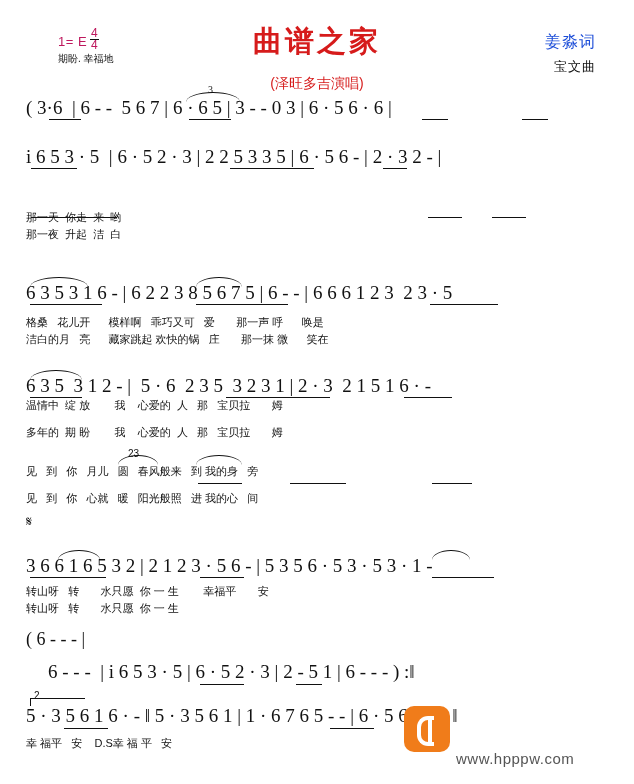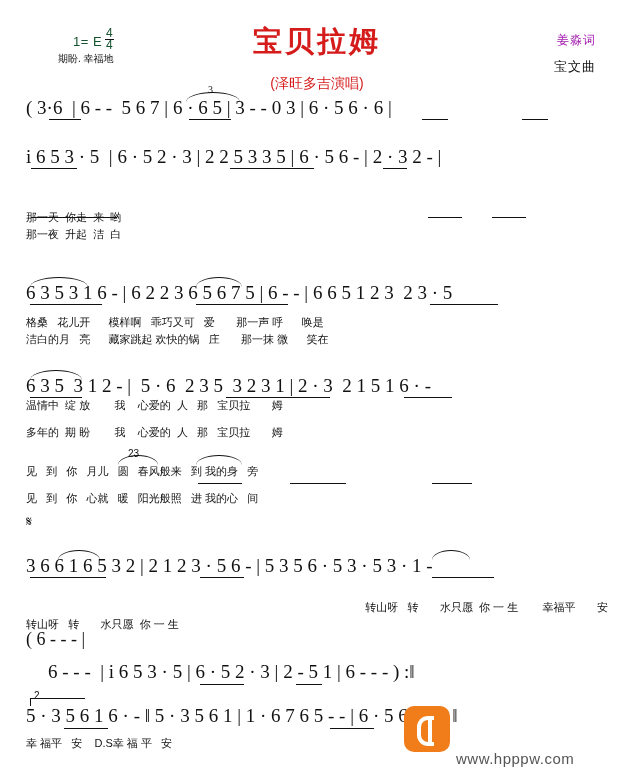--- a/index.html
+++ b/index.html
@@ -17,23 +17,23 @@
   #sheet {
     position: absolute;
     left: 0; top: 0;
     width: 634px;
     height: 784px;
   }
 
   
   .hdr-key {
     position: absolute;
-    left: 73px; top: 28px;
+    left: 58px; top: 28px;
     font-size: 13px;
-    color: #14532d;
+    color: #be185d;
     letter-spacing: 0.5px;
   }
   .hdr-key .frac {
     display: inline-block;
     vertical-align: -3px;
     text-align: center;
     line-height: 0.95;
     font-size: 12px;
     margin-left: 3px;
   }
@@ -58,22 +58,22 @@
   .subtitle {
     position: absolute;
     left: 0; right: 0; top: 75px;
     text-align: center;
     font-size: 14px;
     color: #d61b1b;
   }
   .hdr-credit1 {
     position: absolute;
     right: 38px; top: 32px;
-    font-size: 12px;
-    color: #a21caf;
+    font-size: 16px;
+    color: #1d4ed8;
     letter-spacing: 1px;
   }
   .hdr-credit2 {
     position: absolute;
     right: 38px; top: 58px;
     font-size: 13px;
     color: #111;
     letter-spacing: 1px;
   }
 
@@ -187,21 +187,21 @@
 </style>
 </head>
 <body>
 
 <div id="sheet">
 
   <div class="hdr-key">
     <span>1= E</span><span class="frac"><span class="num">4</span><span class="den">4</span></span>
   </div>
   <div class="hdr-tempo">期盼. 幸福地</div>
-  <div class="title">宝贝拉姆</div>
+  <div class="title">曲谱之家</div>
   <div class="subtitle">(泽旺多吉演唱)</div>
   <div class="hdr-credit1">姜淼词</div>
   <div class="hdr-credit2">宝文曲</div>
 
   <div class="sys" style="top:98px;">
     <div class="notes">( 3·6  | 6 - -  5 6 7 | 6 · 6 5 | 3 - - 0 3 | 6 · 5 6 · 6 |</div>
   </div>
   <div class="slur" style="left:186px; top:92px; width:54px;"></div>
   <div class="triplet" style="left:208px; top:84px;">3</div>
   <div class="beam" style="left:189px; top:119px; width:42px;"></div>
@@ -218,21 +218,21 @@
 
   <div class="sys" style="top:196px;">
     <div class="lyric" style="margin-top:14px;">那一天  你走  来  哟</div>
     <div class="lyric">那一夜  升起  洁  白</div>
   </div>
   <div class="beam" style="left:31px; top:217px; width:86px;"></div>
   <div class="beam" style="left:428px; top:217px; width:34px;"></div>
   <div class="beam" style="left:492px; top:217px; width:34px;"></div>
 
   <div class="sys" style="top:283px;">
-    <div class="notes">6 3 5 3 1 6 - | 6 2 2 3 6 5 6 7 5 | 6 - - | 6 6 5 1 2 3  2 3 · 5</div>
+    <div class="notes">6 3 5 3 1 6 - | 6 2 2 3 8 5 6 7 5 | 6 - - | 6 6 6 1 2 3  2 3 · 5</div>
     <div class="lyric" style="margin-top:12px;">格桑   花儿开      模样啊   乖巧又可   爱       那一声 呼      唤是</div>
     <div class="lyric">洁白的月   亮      藏家跳起 欢快的锅   庄       那一抹 微      笑在</div>
   </div>
   <div class="slur" style="left:30px; top:277px; width:58px;"></div>
   <div class="slur" style="left:196px; top:277px; width:46px;"></div>
   <div class="beam" style="left:30px; top:304px; width:72px;"></div>
   <div class="beam" style="left:196px; top:304px; width:92px;"></div>
   <div class="beam" style="left:430px; top:304px; width:68px;"></div>
 
   <div class="sys" style="top:376px;">
@@ -252,21 +252,21 @@
   <div class="slur" style="left:118px; top:455px; width:40px;"></div>
   <div class="bracket2" style="left:128px; top:448px;">23</div>
   <div class="slur" style="left:196px; top:455px; width:46px;"></div>
   <div class="beam" style="left:198px; top:483px; width:44px;"></div>
   <div class="beam" style="left:290px; top:483px; width:56px;"></div>
   <div class="beam" style="left:432px; top:483px; width:40px;"></div>
   <div class="segno" style="left:26px; top:513px;">𝄋</div>
 
   <div class="sys" style="top:556px;">
     <div class="notes">3 6 6 1 6 5 3 2 | 2 1 2 3 · 5 6 - | 5 3 5 6 · 5 3 · 5 3 · 1 -</div>
-    <div class="lyric" style="margin-top:24px;text-align:right;">转山呀   转       水只愿  你 一 生        幸福平       安</div>
+    <div class="lyric" style="margin-top:8px;">转山呀   转       水只愿  你 一 生        幸福平       安</div>
     <div class="lyric">转山呀   转       水只愿  你 一 生</div>
   </div>
   <div class="slur" style="left:58px; top:550px; width:42px;"></div>
   <div class="slur" style="left:432px; top:550px; width:38px;"></div>
   <div class="beam" style="left:30px; top:577px; width:76px;"></div>
   <div class="beam" style="left:200px; top:577px; width:44px;"></div>
   <div class="beam" style="left:432px; top:577px; width:62px;"></div>
 
   <div class="sys" style="top:630px;">
     <div class="notes small">( 6 - - - |</div>

